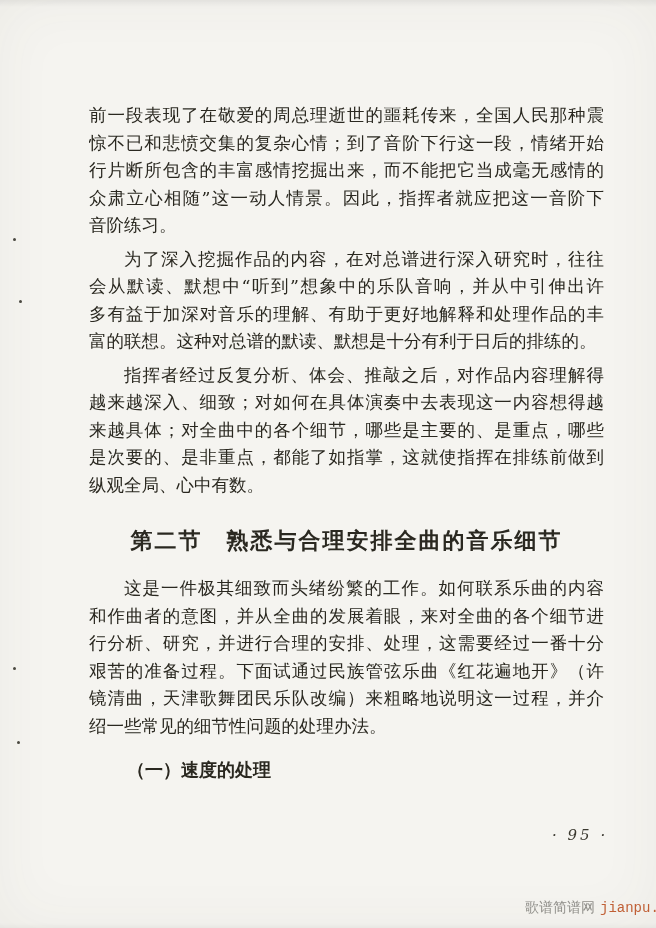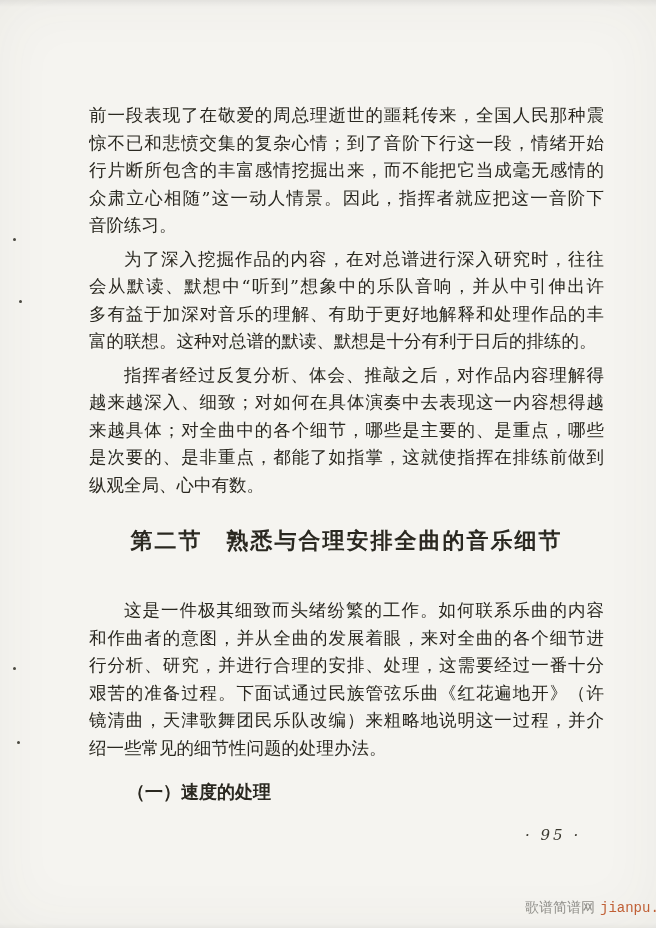--- a/index.html
+++ b/index.html
@@ -32,32 +32,32 @@
   }
   .para .line:last-child { text-align-last: left; }
   .para.indented .line:first-child { text-indent: 2em; }
   .section-heading {
     font-size: 22px;
     font-weight: bold;
     letter-spacing: 2px;
     text-align: center;
     color: #2a2820;
     line-height: 30px;
-    margin: 26px 0 42px 0;
+    margin: 26px 0 20px 0;
   }
   .subsection {
     font-size: 18px;
     font-weight: bold;
     line-height: 27.5px;
     text-indent: 38px;
     color: #2a2820;
     margin-top: 16px;
   }
   .page-number {
-    position: absolute; left: 525px; top: 826px;
+    position: absolute; left: 552px; top: 826px;
     font-size: 15px;
     letter-spacing: 3px;
     font-style: italic;
     color: #3a382f;
   }
   .watermark {
     position: absolute; left: 525px; top: 899px;
     font-size: 14px;
     color: #8f8e89;
     font-family: Liberation Mono, monospace;

